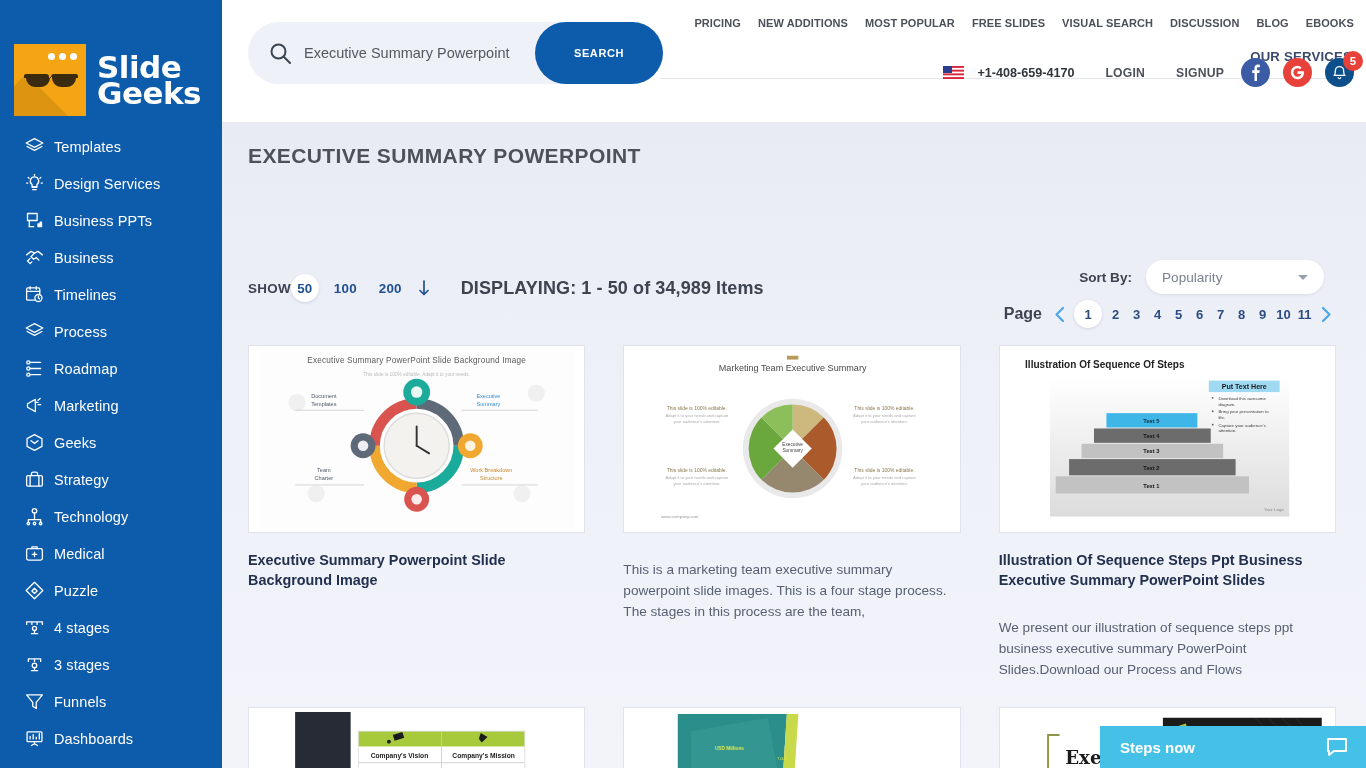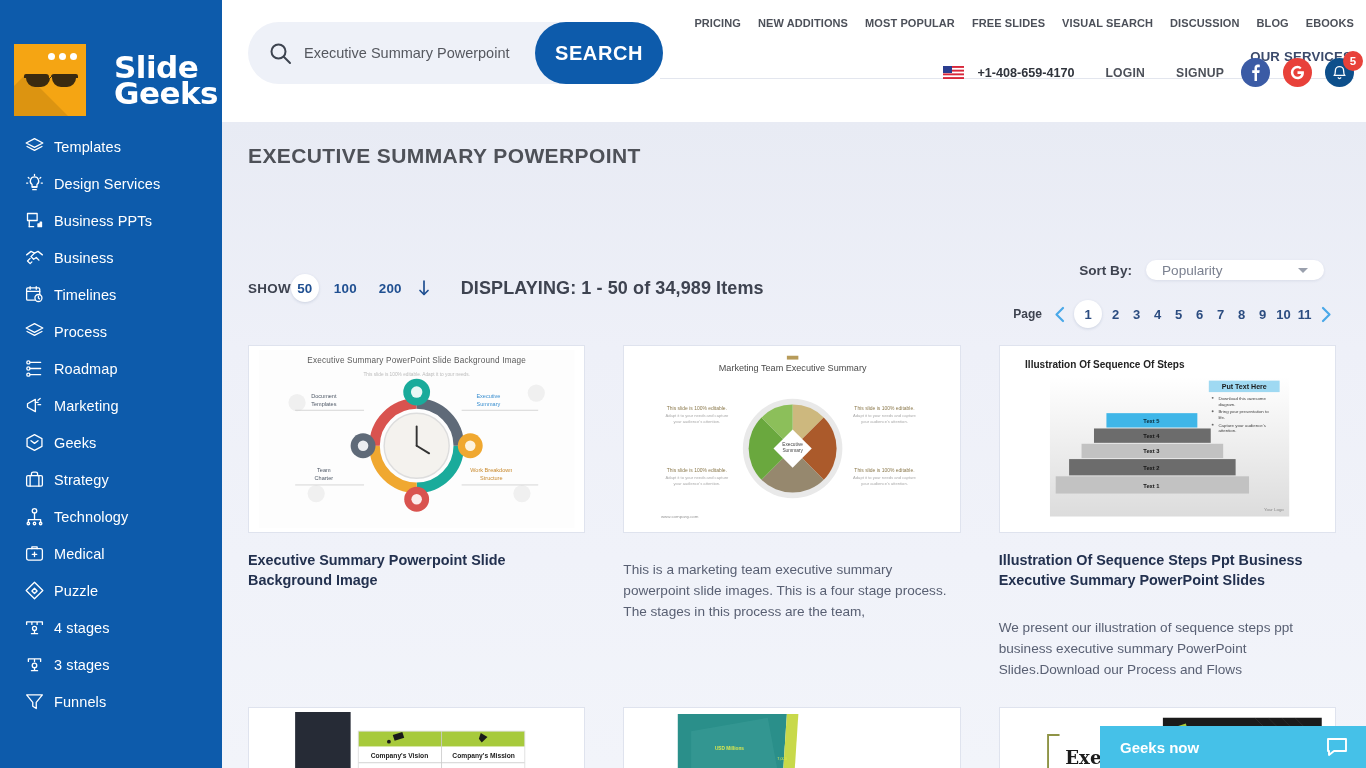--- a/index.html
+++ b/index.html
@@ -13,21 +13,21 @@
   
   #sidebar {
     position: absolute; left: 0; top: 0;
     width: 222px; height: 768px;
     background: #0d5bab;
     border-top-right-radius: 0;
     z-index: 40;
   }
   #logo-wrap {
     position: absolute; left: 14px; top: 44px;
-    display: flex; align-items: center; gap: 28px;
+    display: flex; align-items: center; gap: 11px;
   }
   #logo-mark {
     width: 72px; height: 72px;
     background: #f5a513;
     position: relative; overflow: hidden; flex: none;
   }
   #logo-mark .dots {
     position: absolute; top: 9px; right: 9px;
     display: flex; gap: 4px;
   }
@@ -72,21 +72,21 @@
   #search-input {
     border: 0; background: transparent; outline: none;
     margin-left: 12px; font-size: 14.5px; color: #55585f;
     font-family: "Liberation Sans", sans-serif;
     width: 210px;
   }
   #search-btn {
     position: absolute; left: 287px; top: 0;
     width: 128px; height: 62px; border: 0; border-radius: 31px;
     background: #0d5bab; color: #fff; font-weight: 700;
-    font-size: 20px; letter-spacing: .6px; cursor: pointer;
+    font-size: 11px; letter-spacing: .6px; cursor: pointer;
     font-family: "Liberation Sans", sans-serif;
   }
 
   #mainnav {
     position: absolute; right: 12px; top: 17px;
     display: flex; gap: 17px; align-items: center;
   }
   #mainnav a {
     color: #4c5059; font-size: 11px; font-weight: 700;
     letter-spacing: .1px; text-decoration: none; white-space: nowrap;
@@ -158,37 +158,37 @@
     margin-left: 30px; color: #3e4350; font-size: 18px; font-weight: 700;
     letter-spacing: .1px;
   }
 
   #sortby {
     position: absolute; right: 42px; top: 138px;
     display: flex; align-items: center; gap: 14px;
   }
   #sortby .lbl { color: #3e4350; font-size: 13.6px; font-weight: 700; }
   #sort-select {
-    width: 178px; height: 20px; background: #fff; border-radius: 17px;
+    width: 178px; height: 34px; background: #fff; border-radius: 17px;
     display: flex; align-items: center; justify-content: space-between;
     padding: 0 16px; cursor: pointer;
     box-shadow: 0 1px 3px rgba(40,60,110,.10);
   }
   #sort-select .val { color: #7b8190; font-size: 13.6px; }
   #sort-select .car {
     width: 0; height: 0; border-left: 5px solid transparent;
     border-right: 5px solid transparent; border-top: 5px solid #9aa0ad;
   }
 
   #pager {
     position: absolute; right: 30px; top: 178px;
     display: flex; align-items: center; gap: 0;
     font-size: 13px; font-weight: 700; color: #2b4c80;
   }
-  #pager .plabel { color: #3e4350; margin-right: 8px; font-size: 12px; }
+  #pager .plabel { color: #3e4350; margin-right: 8px; font-size: 16px; }
   .pnum {
     min-width: 21px; text-align: center; cursor: pointer; color: #2b4c80;
     padding: 0 3px;
   }
   .pnum.active {
     width: 28px; height: 28px; border-radius: 50%; background: #fff;
     display: flex; align-items: center; justify-content: center;
     box-shadow: 0 1px 3px rgba(40,60,110,.16); margin: 0 3px;
   }
   .parrow { width: 21px; height: 21px; cursor: pointer; }
@@ -406,20 +406,30 @@
         </span>
         <span>3 stages</span>
       </div>
       <div class="nav-item">
         <span style="display: flex; width: 21px; flex: 0 0 auto;">
           <svg class="nav-ic" viewBox="0 0 24 24" fill="none" stroke="#ffffff" stroke-width="1.5" stroke-linecap="round" stroke-linejoin="round">
             <path d="M3 4.5h18l-7 8.5v7l-4-2.5v-4.5L3 4.5z"></path>
           </svg>
         </span>
         <span>Funnels</span>
+      </div>
+      <div class="nav-item">
+        <span style="display: flex; width: 21px; flex: 0 0 auto;">
+          <svg class="nav-ic" viewBox="0 0 24 24" fill="none" stroke="#ffffff" stroke-width="1.5" stroke-linecap="round" stroke-linejoin="round">
+            <rect x="3.5" y="4.5" width="17" height="11" rx="1"></rect>
+            <path d="M7 12.5v-3M10.5 12.5v-5M14 12.5v-2M17.5 12.5v-6"></path>
+            <path d="M12 15.5v3M8.5 20l3.5-2 3.5 2"></path>
+          </svg>
+        </span>
+        <span>Dashboards</span>
       </div>
     </div>
 </div>
 
 <div id="topbar">
 
   <div id="search-box">
     <svg id="search-ic" viewBox="0 0 24 24" fill="none" stroke="#3d4450" stroke-width="2">
         <circle cx="10.5" cy="10.5" r="7"></circle>
         <line x1="16" y1="16" x2="22" y2="22" stroke-linecap="round"></line>
@@ -780,17 +790,17 @@
           </svg>
         </div>
       </div>
       <div class="card-title"></div>
     </div>
 
   </div>
 </div>
 
 <div id="chat">
-  <span class="t">Geeks now</span>
+  <span class="t">Steps now</span>
   <svg width="22" height="20" viewBox="0 0 22 20" fill="none" stroke="#fff" stroke-width="1.9">
     <path d="M2 2h18v12H8l-5 4v-4H2z" stroke-linejoin="round"></path>
   </svg>
 </div>
 
 </body></html>

